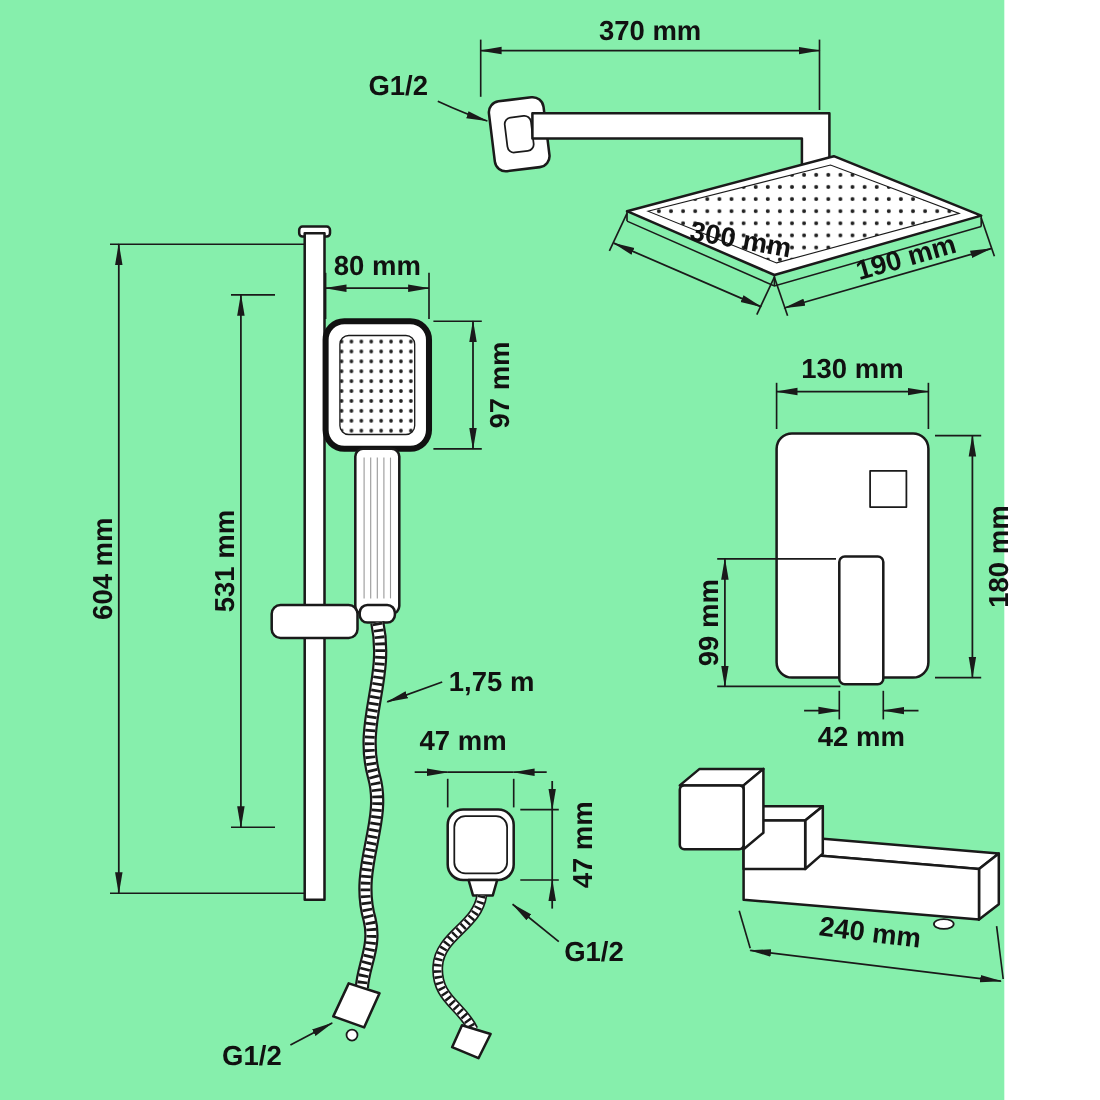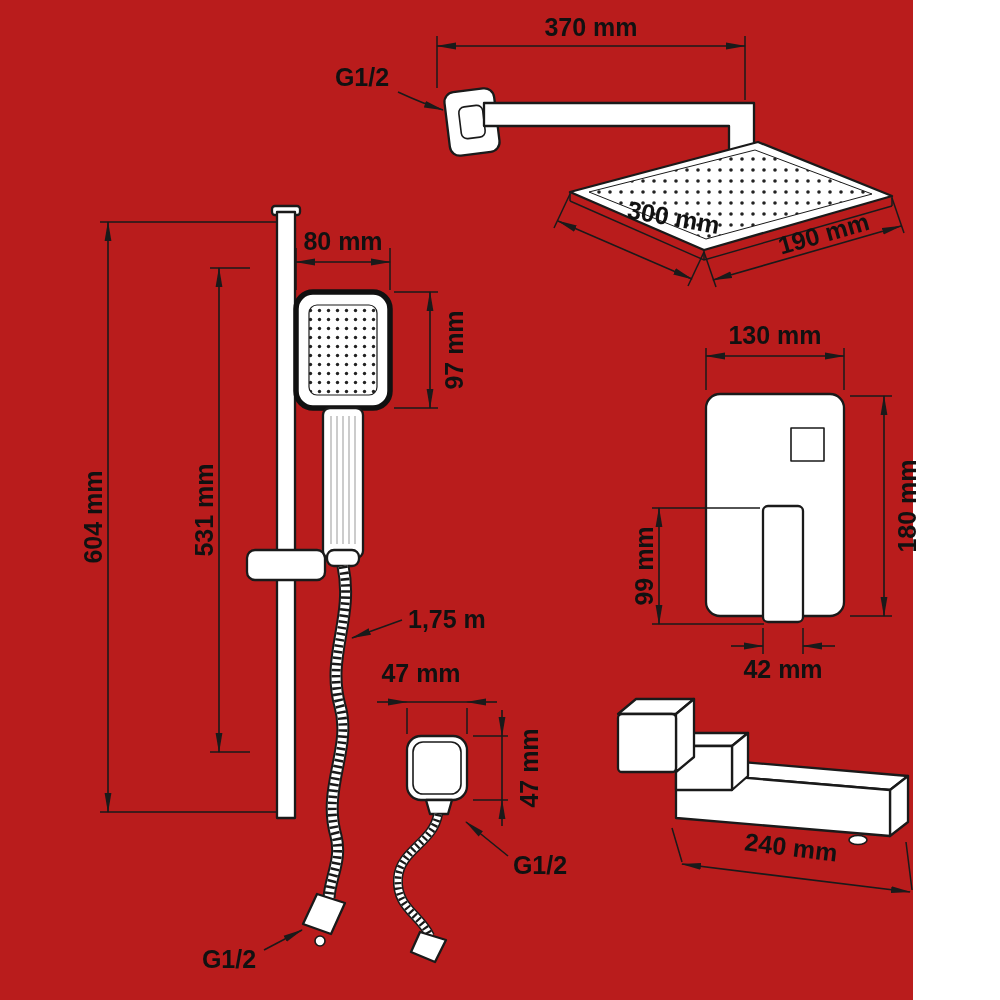--- a/index.html
+++ b/index.html
@@ -1,16 +1,16 @@
 <!DOCTYPE html>
 <html><head>
 <meta charset="utf-8">
 <style>
   html,body{margin:0;padding:0;background:#fff;}
-  .stage{width:913px;height:1000px;position:relative;background:#b91c1c;font-family:"Liberation Sans",sans-serif;text-decoration:underline;}
+  .stage{width:913px;height:1000px;position:relative;background:#86efac;font-family:"Liberation Sans",sans-serif;text-decoration:underline;}
   .obj{fill:#fff;stroke:#1a1a1a;stroke-width:2.3;stroke-linejoin:round;}
   .obj2{fill:#fff;stroke:#1a1a1a;stroke-width:1.6;stroke-linejoin:round;}
   .thin{fill:none;stroke:#1a1a1a;stroke-width:1.4;}
   .thick{fill:#fff;stroke:#111;stroke-width:5.5;}
   .ext{stroke:#1a1a1a;stroke-width:1.5;fill:none;}
   .dimline{stroke:#1a1a1a;stroke-width:1.6;fill:none;}
   .t{font:700 25px "Liberation Sans",sans-serif;fill:#111;}
   .hoseO{fill:none;stroke:#1a1a1a;stroke-width:13;}
   .hoseI{fill:none;stroke:#fff;stroke-width:9;}
   .hoseB{fill:none;stroke:#1a1a1a;stroke-width:9;stroke-dasharray:2.5 3.6;}

